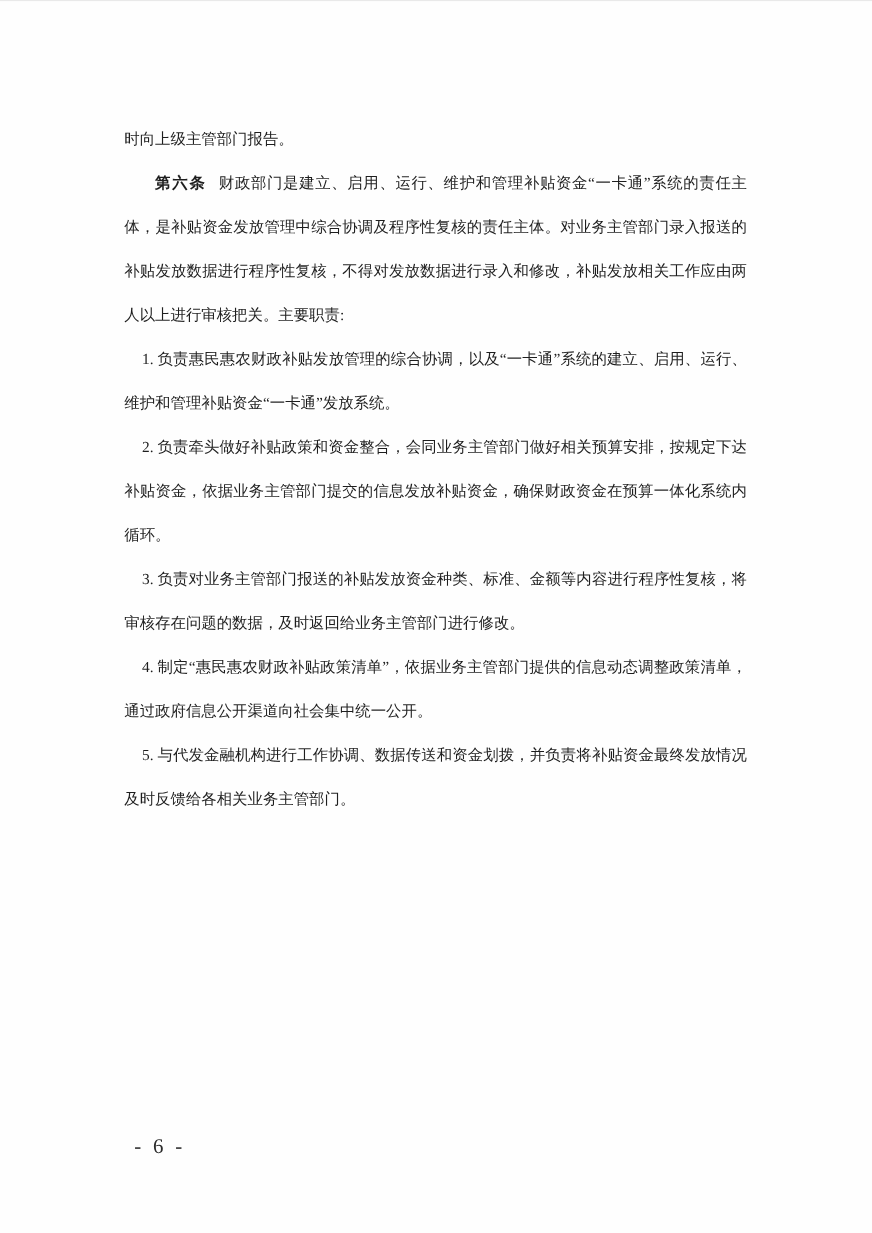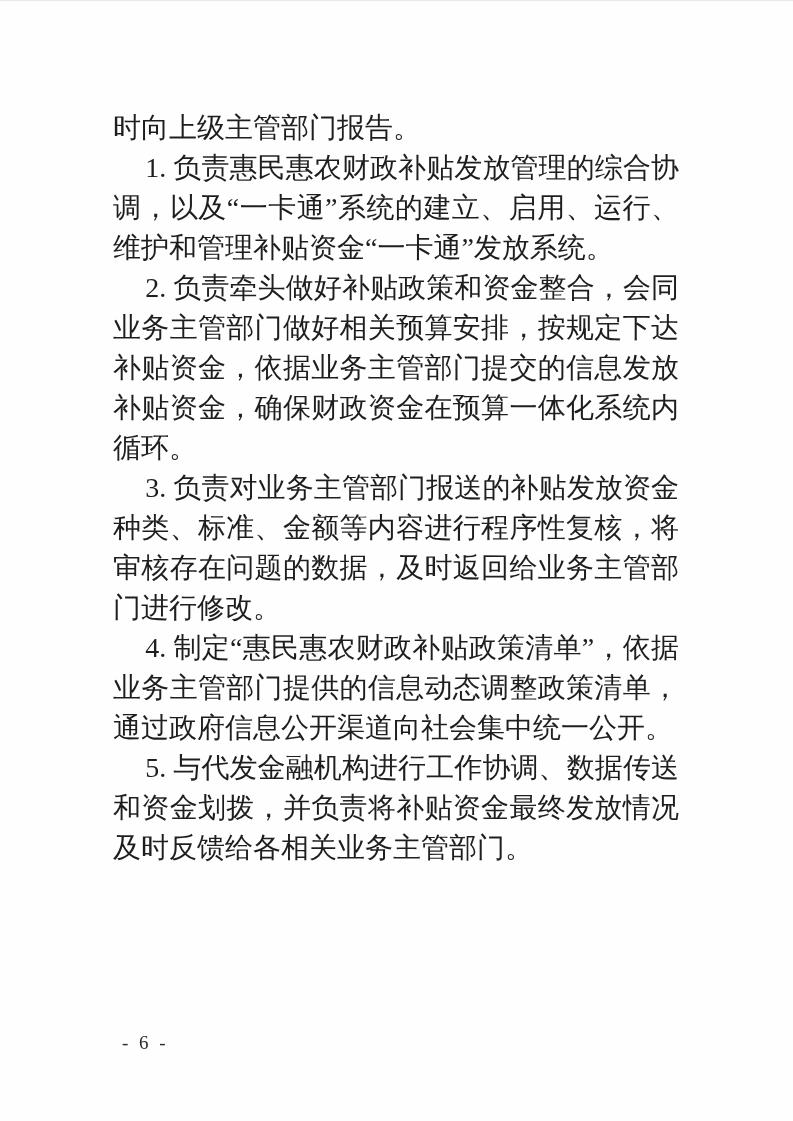--- a/index.html
+++ b/index.html
@@ -19,21 +19,21 @@
     background: #fefefe;
     border-top: 1px solid #e9e9e9;
   }
 
   .doc-body {
     position: absolute;
     left: 113px;
     top: 107px;
     width: 566px;
     color: #1e1e1e;
-    font-size: 28px;
+    font-size: 14px;
     line-height: 40px;
     text-align: justify;
     text-justify: inter-character;
     word-break: break-all;
   }
 
   .para {
     text-indent: 2em;
   }
 
@@ -63,20 +63,21 @@
 </style>
 </head>
 <body>
 
 <div class="scan-page">
 
   <div class="doc-body">
 
     <p class="para no-indent">时向上级主管部门报告。</p>
 
+    <p class="para"><span class="article-heading">第六条</span><span>财政部门是建立、启用、运行、维护和管理补贴资金“一卡通”系统的责任主体，是补贴资金发放管理中综合协调及程序性复核的责任主体。对业务主管部门录入报送的补贴发放数据进行程序性复核，不得对发放数据进行录入和修改，补贴发放相关工作应由两人以上进行审核把关。主要职责:</span></p>
 
     <p class="para item-indent">1. 负责惠民惠农财政补贴发放管理的综合协调，以及“一卡通”系统的建立、启用、运行、维护和管理补贴资金“一卡通”发放系统。</p>
 
     <p class="para item-indent">2. 负责牵头做好补贴政策和资金整合，会同业务主管部门做好相关预算安排，按规定下达补贴资金，依据业务主管部门提交的信息发放补贴资金，确保财政资金在预算一体化系统内循环。</p>
 
     <p class="para item-indent">3. 负责对业务主管部门报送的补贴发放资金种类、标准、金额等内容进行程序性复核，将审核存在问题的数据，及时返回给业务主管部门进行修改。</p>
 
     <p class="para item-indent">4. 制定“惠民惠农财政补贴政策清单”，依据业务主管部门提供的信息动态调整政策清单，通过政府信息公开渠道向社会集中统一公开。</p>
 
     <p class="para item-indent">5. 与代发金融机构进行工作协调、数据传送和资金划拨，并负责将补贴资金最终发放情况及时反馈给各相关业务主管部门。</p>

